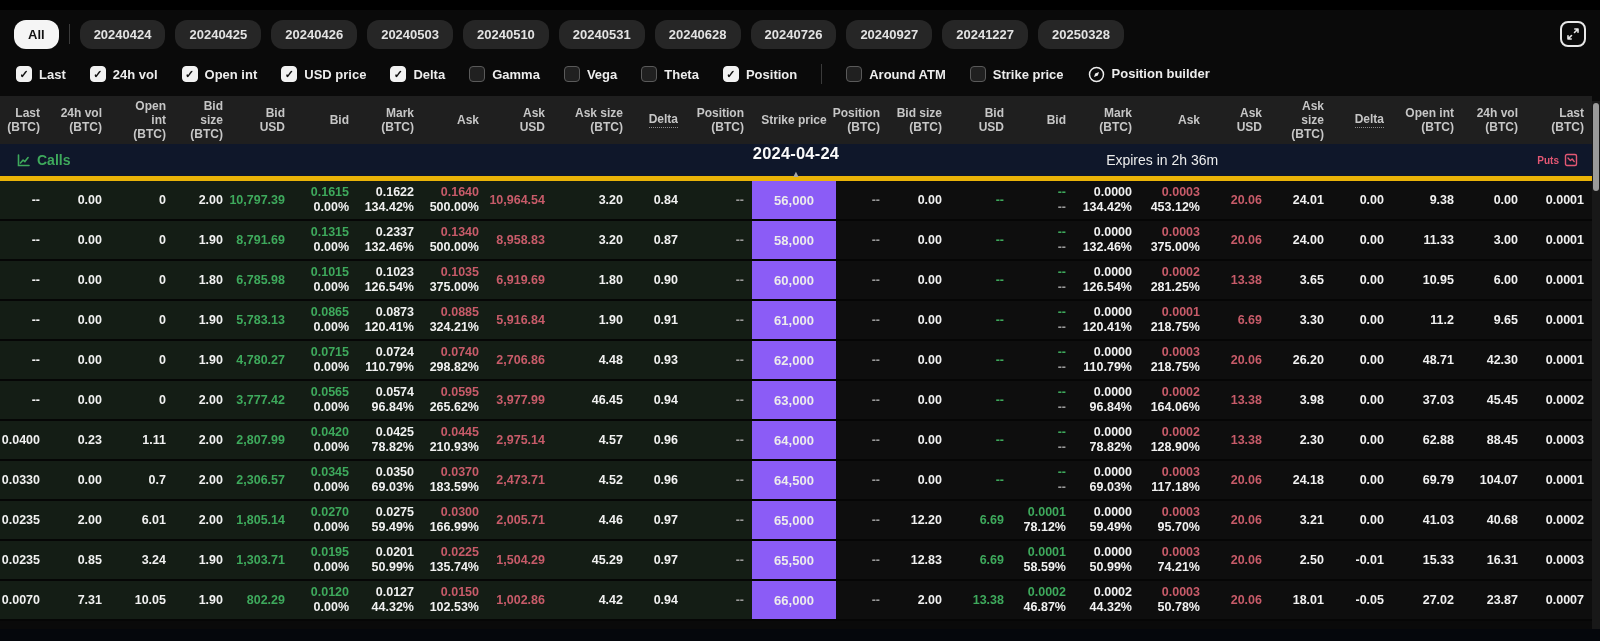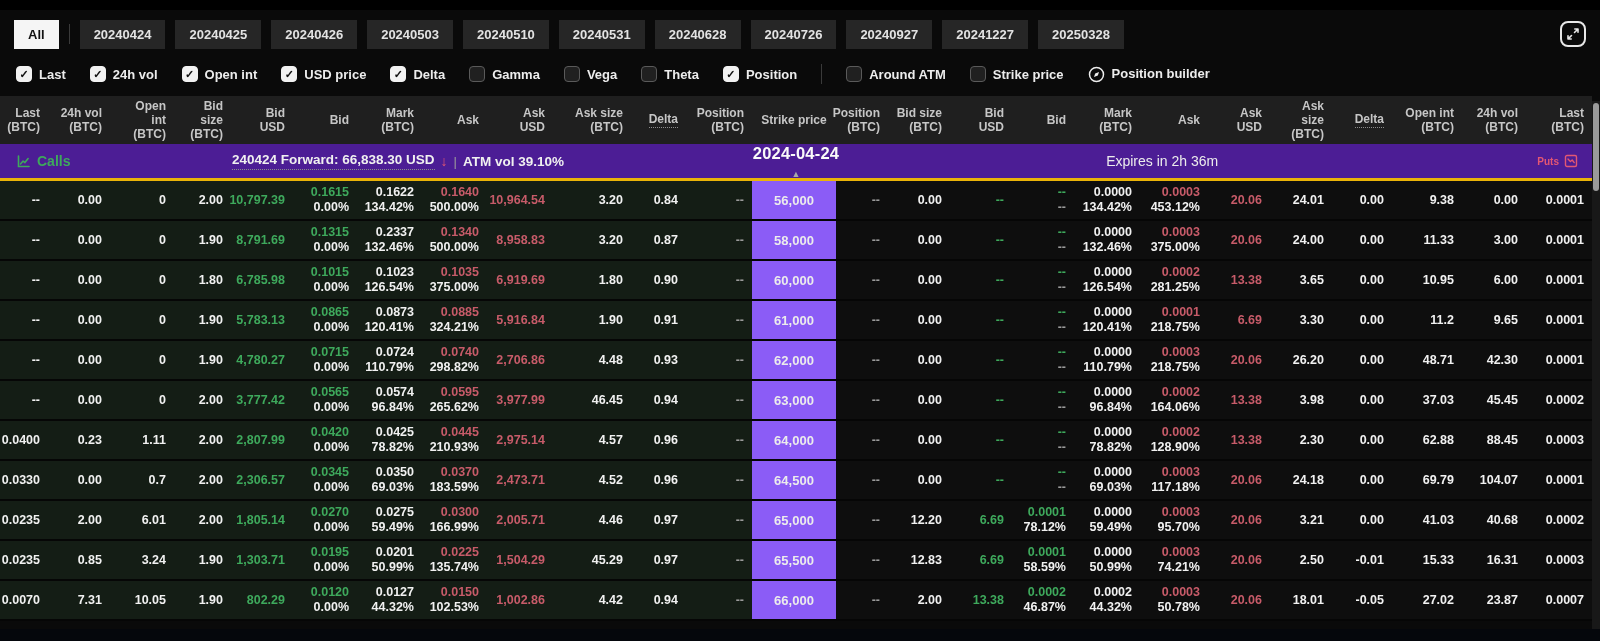--- a/index.html
+++ b/index.html
@@ -2,21 +2,21 @@
 <html style="--cols: 48px 62px 64px 57px 62px 64px 65px 65px 66px 78px 55px 66px 84px 52px 62px 62px 62px 66px 68px 62px 62px 60px 70px 64px 66px; --green: #3ea95c; --red: #c75b69;"><head>
 <meta charset="utf-8">
 <style>
   * { margin:0; padding:0; box-sizing:border-box; }
   html,body { width:1600px; height:641px; overflow:hidden; background:#0a0a0a;
     font-family:"Liberation Sans", sans-serif; }
   .topstrip { height:10px; background:#000; }
   
   .tabs-row { display:flex; align-items:center; gap:10px; padding:8px 14px 6px 14px; height:46px; }
   .tab { background:#262626; color:#e3e3e3; font-size:13px; font-weight:700;
-    padding:7px 14px; border-radius:0; cursor:pointer; white-space:nowrap; }
+    padding:7px 14px; border-radius:12px; cursor:pointer; white-space:nowrap; }
   .tab.active { background:#f5f5f5; color:#111; }
   .vdiv { width:1px; height:20px; background:#3a3a3a; }
   .spacer { flex:1; }
   .expand-btn { width:26px; height:26px; border:2px solid #e8e8e8; border-radius:8px;
     display:flex; align-items:center; justify-content:center; cursor:pointer; background:transparent; }
   
   .filters-row { display:flex; align-items:center; gap:24px; padding:6px 16px 10px 16px; height:40px; }
   .filter { display:flex; align-items:center; gap:7px; cursor:pointer; }
   .cb { width:16px; height:16px; border-radius:4px; background:#202020; border:1px solid #5a5a5a;
     display:flex; align-items:center; justify-content:center; font-size:11px; font-weight:700; color:#202020; }
@@ -27,21 +27,21 @@
     border-radius:17px; padding:8px 16px; display:flex; align-items:center; gap:7px; cursor:pointer; }
   
   .table { width:1592px; position:relative; }
   .grid-row { display:grid; grid-template-columns:var(--cols); }
   .header-row { background:#1f1f1f; height:48px; }
   .hcell { display:flex; flex-direction:column; justify-content:center; align-items:flex-end;
     padding:0 8px; color:#c6c6c6; font-size:12px; font-weight:700; line-height:14px; text-align:right; }
   .hcell.center { align-items:center; text-align:center; }
   .h-dotted { border-bottom:1px dotted #8d8d8d; padding-bottom:1px; }
   
-  .expiry-bar { position:relative; height:37px; background:#4c1d95; border-bottom:3px solid #eab308; }
+  .expiry-bar { position:relative; height:37px; background:#0f172a; border-bottom:5px solid #eab308; }
   .calls-tag { position:absolute; left:16px; top:0; height:100%; display:flex; align-items:center; gap:6px;
     color:var(--green); font-size:14px; font-weight:700; cursor:pointer; }
   .fwd-wrap { position:absolute; left:25%; top:0; transform:translateX(-50%); height:100%;
     display:flex; align-items:center; gap:6px; white-space:nowrap; }
   .fwd-text { color:#f0f0f0; font-size:13.5px; font-weight:700; border-bottom:1px dotted #8d8d8d; padding-bottom:2px; cursor:pointer; }
   .fwd-arrow { color:#e35773; font-size:14px; font-weight:700; }
   .fwd-sep { color:#9c9c9c; font-size:13px; }
   .atm-text { color:#f0f0f0; font-size:13.5px; font-weight:700; }
   .date-wrap { position:absolute; left:50%; top:0; transform:translateX(-50%); height:100%;
     display:flex; align-items:center; gap:6px; cursor:pointer;flex-direction:column; }
@@ -257,26 +257,20 @@
     </div>
 
   <div class="expiry-bar">
     <div class="calls-tag">
       <svg width="15" height="15" viewBox="0 0 15 15">
         <path d="M2.5 2 v10.5 h10.5" fill="none" stroke="#3ea95c" stroke-width="1.6" stroke-linecap="round"></path>
         <path d="M4.5 10 l2.6-3 1.8 1.6 3.2-4" fill="none" stroke="#3ea95c" stroke-width="1.6" stroke-linecap="round" stroke-linejoin="round"></path>
       </svg>
       <span>Calls</span>
     </div>
-    <div class="fwd-wrap">
-      <span class="fwd-text">240424 Forward: 66,838.30 USD</span>
-      <span class="fwd-arrow">↓</span>
-      <span class="fwd-sep">|</span>
-      <span class="atm-text">ATM vol 39.10%</span>
-    </div>
     <div class="date-wrap">
       <span class="date-text">2024-04-24</span>
       <span class="date-caret">▲</span>
     </div>
     <div class="expires-wrap">
       <span class="expires-text">Expires in 2h 36m</span>
     </div>
     <div class="puts-tag">
       <span>Puts</span>
       <svg width="14" height="14" viewBox="0 0 14 14">

